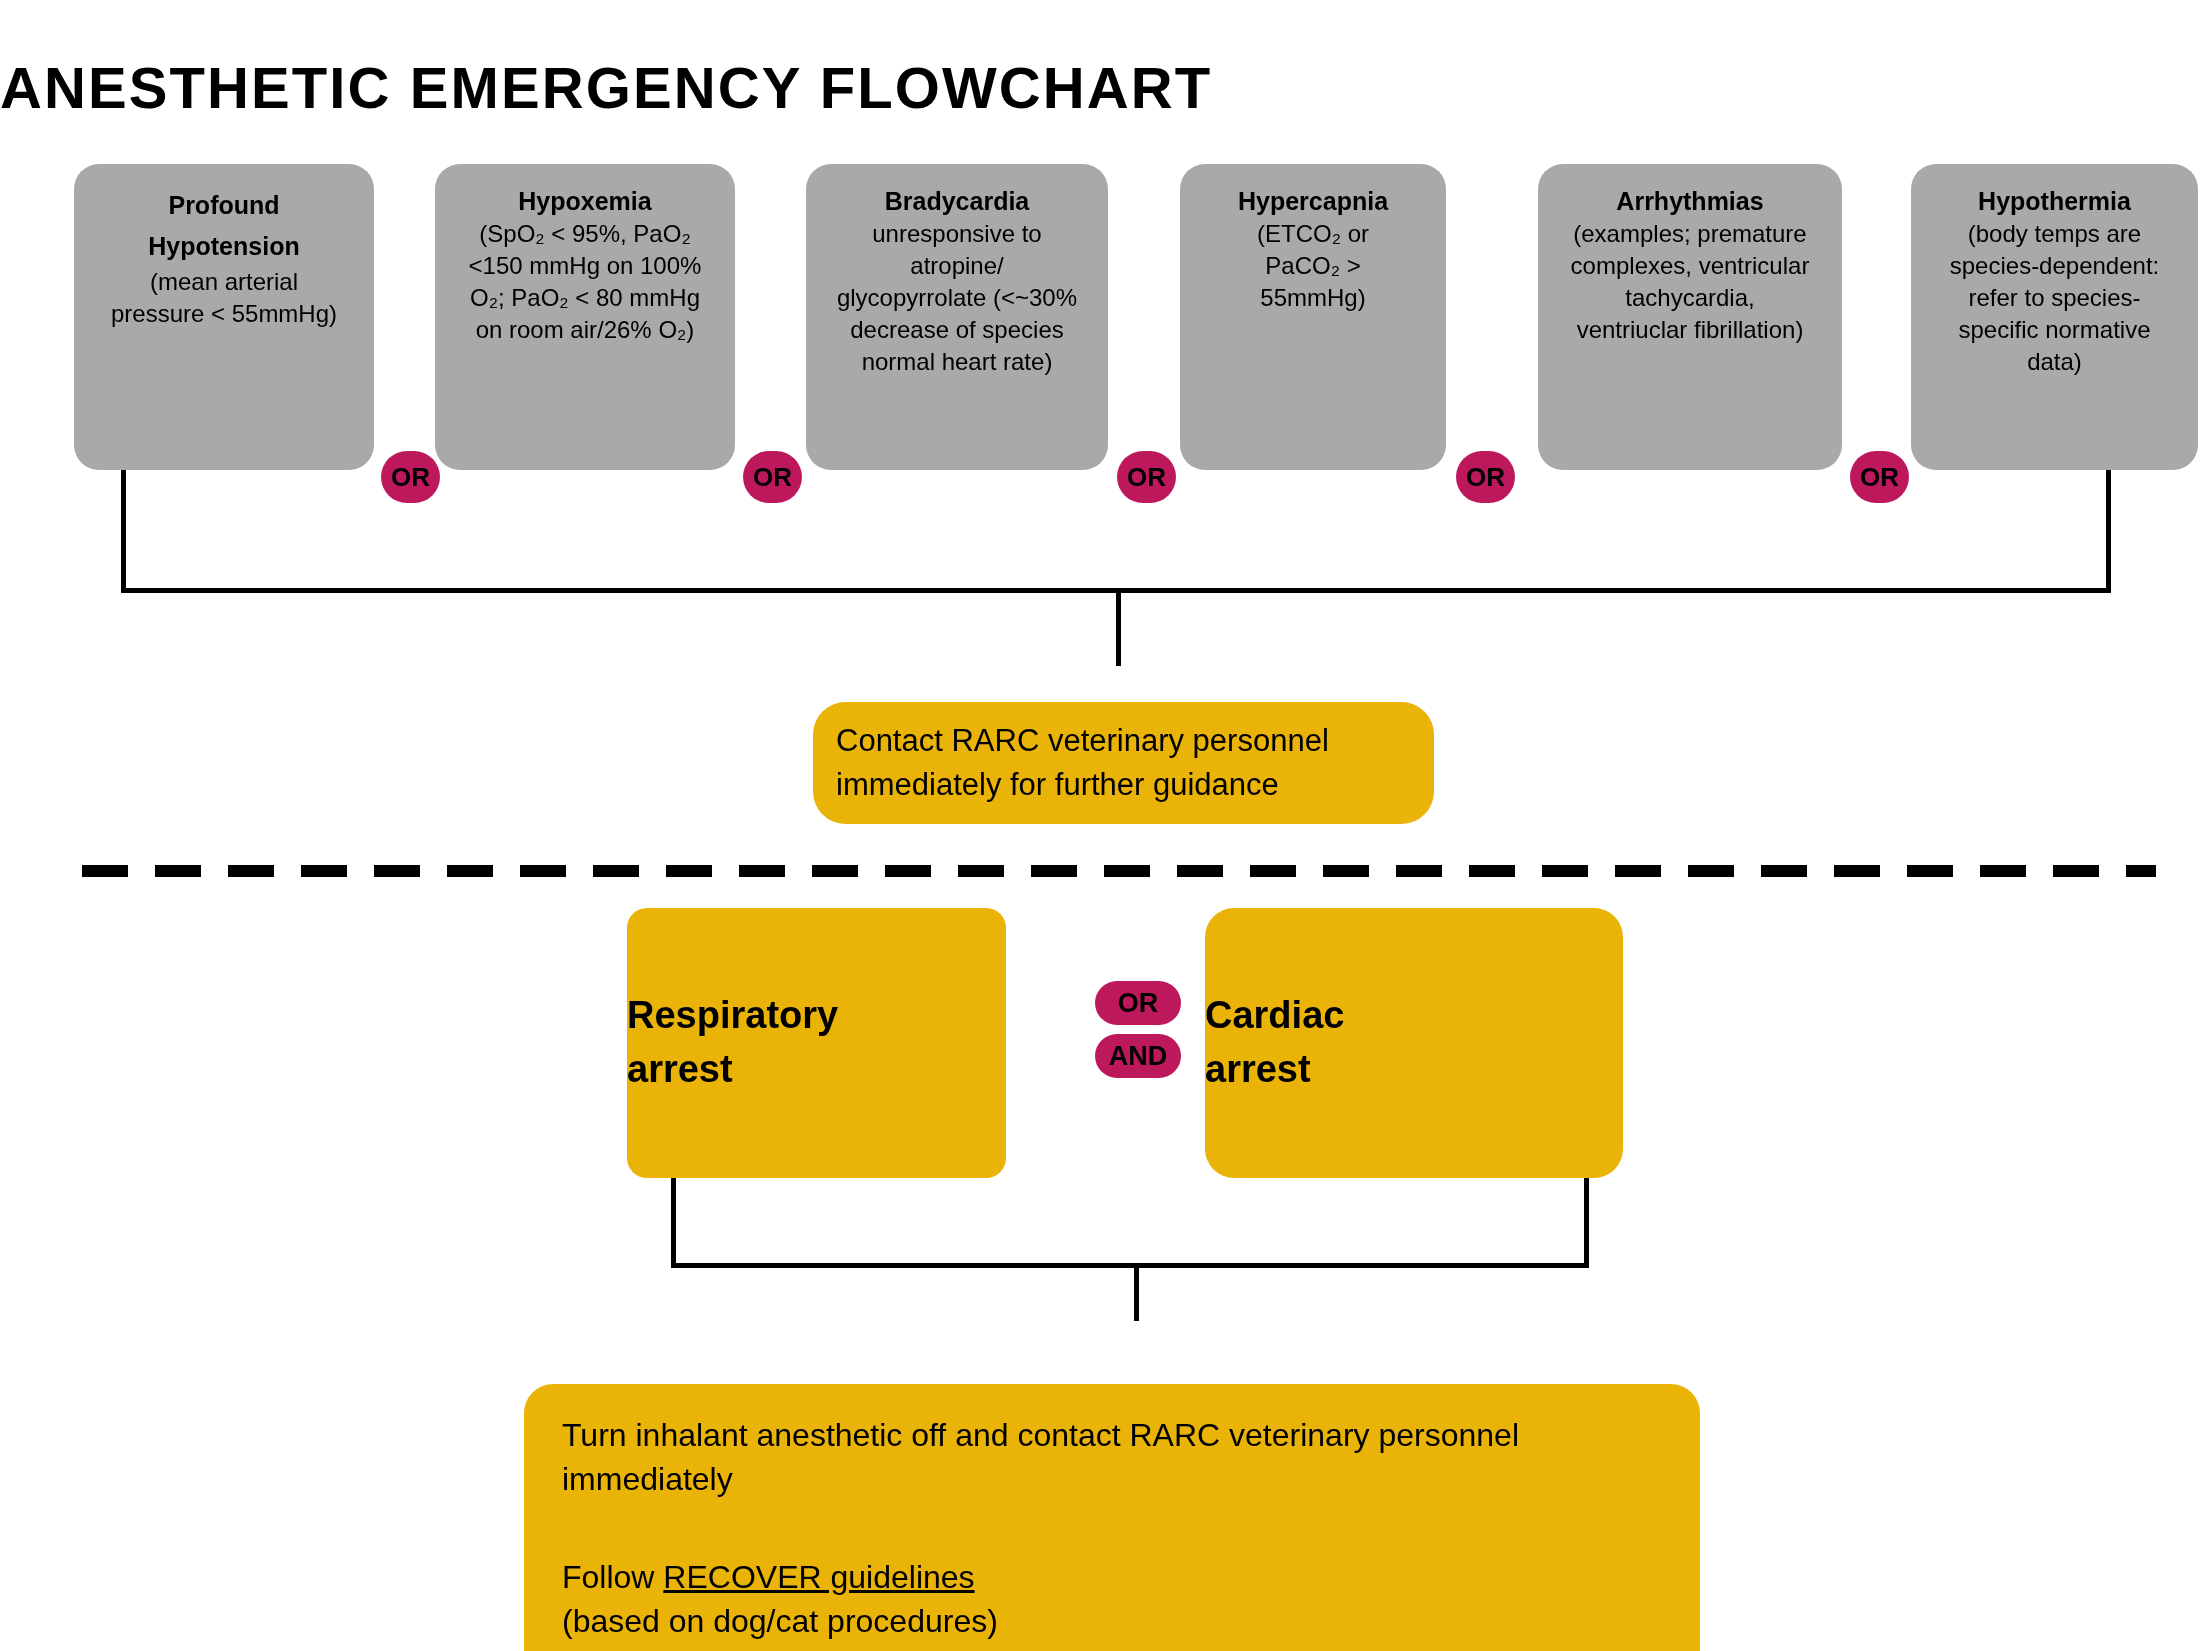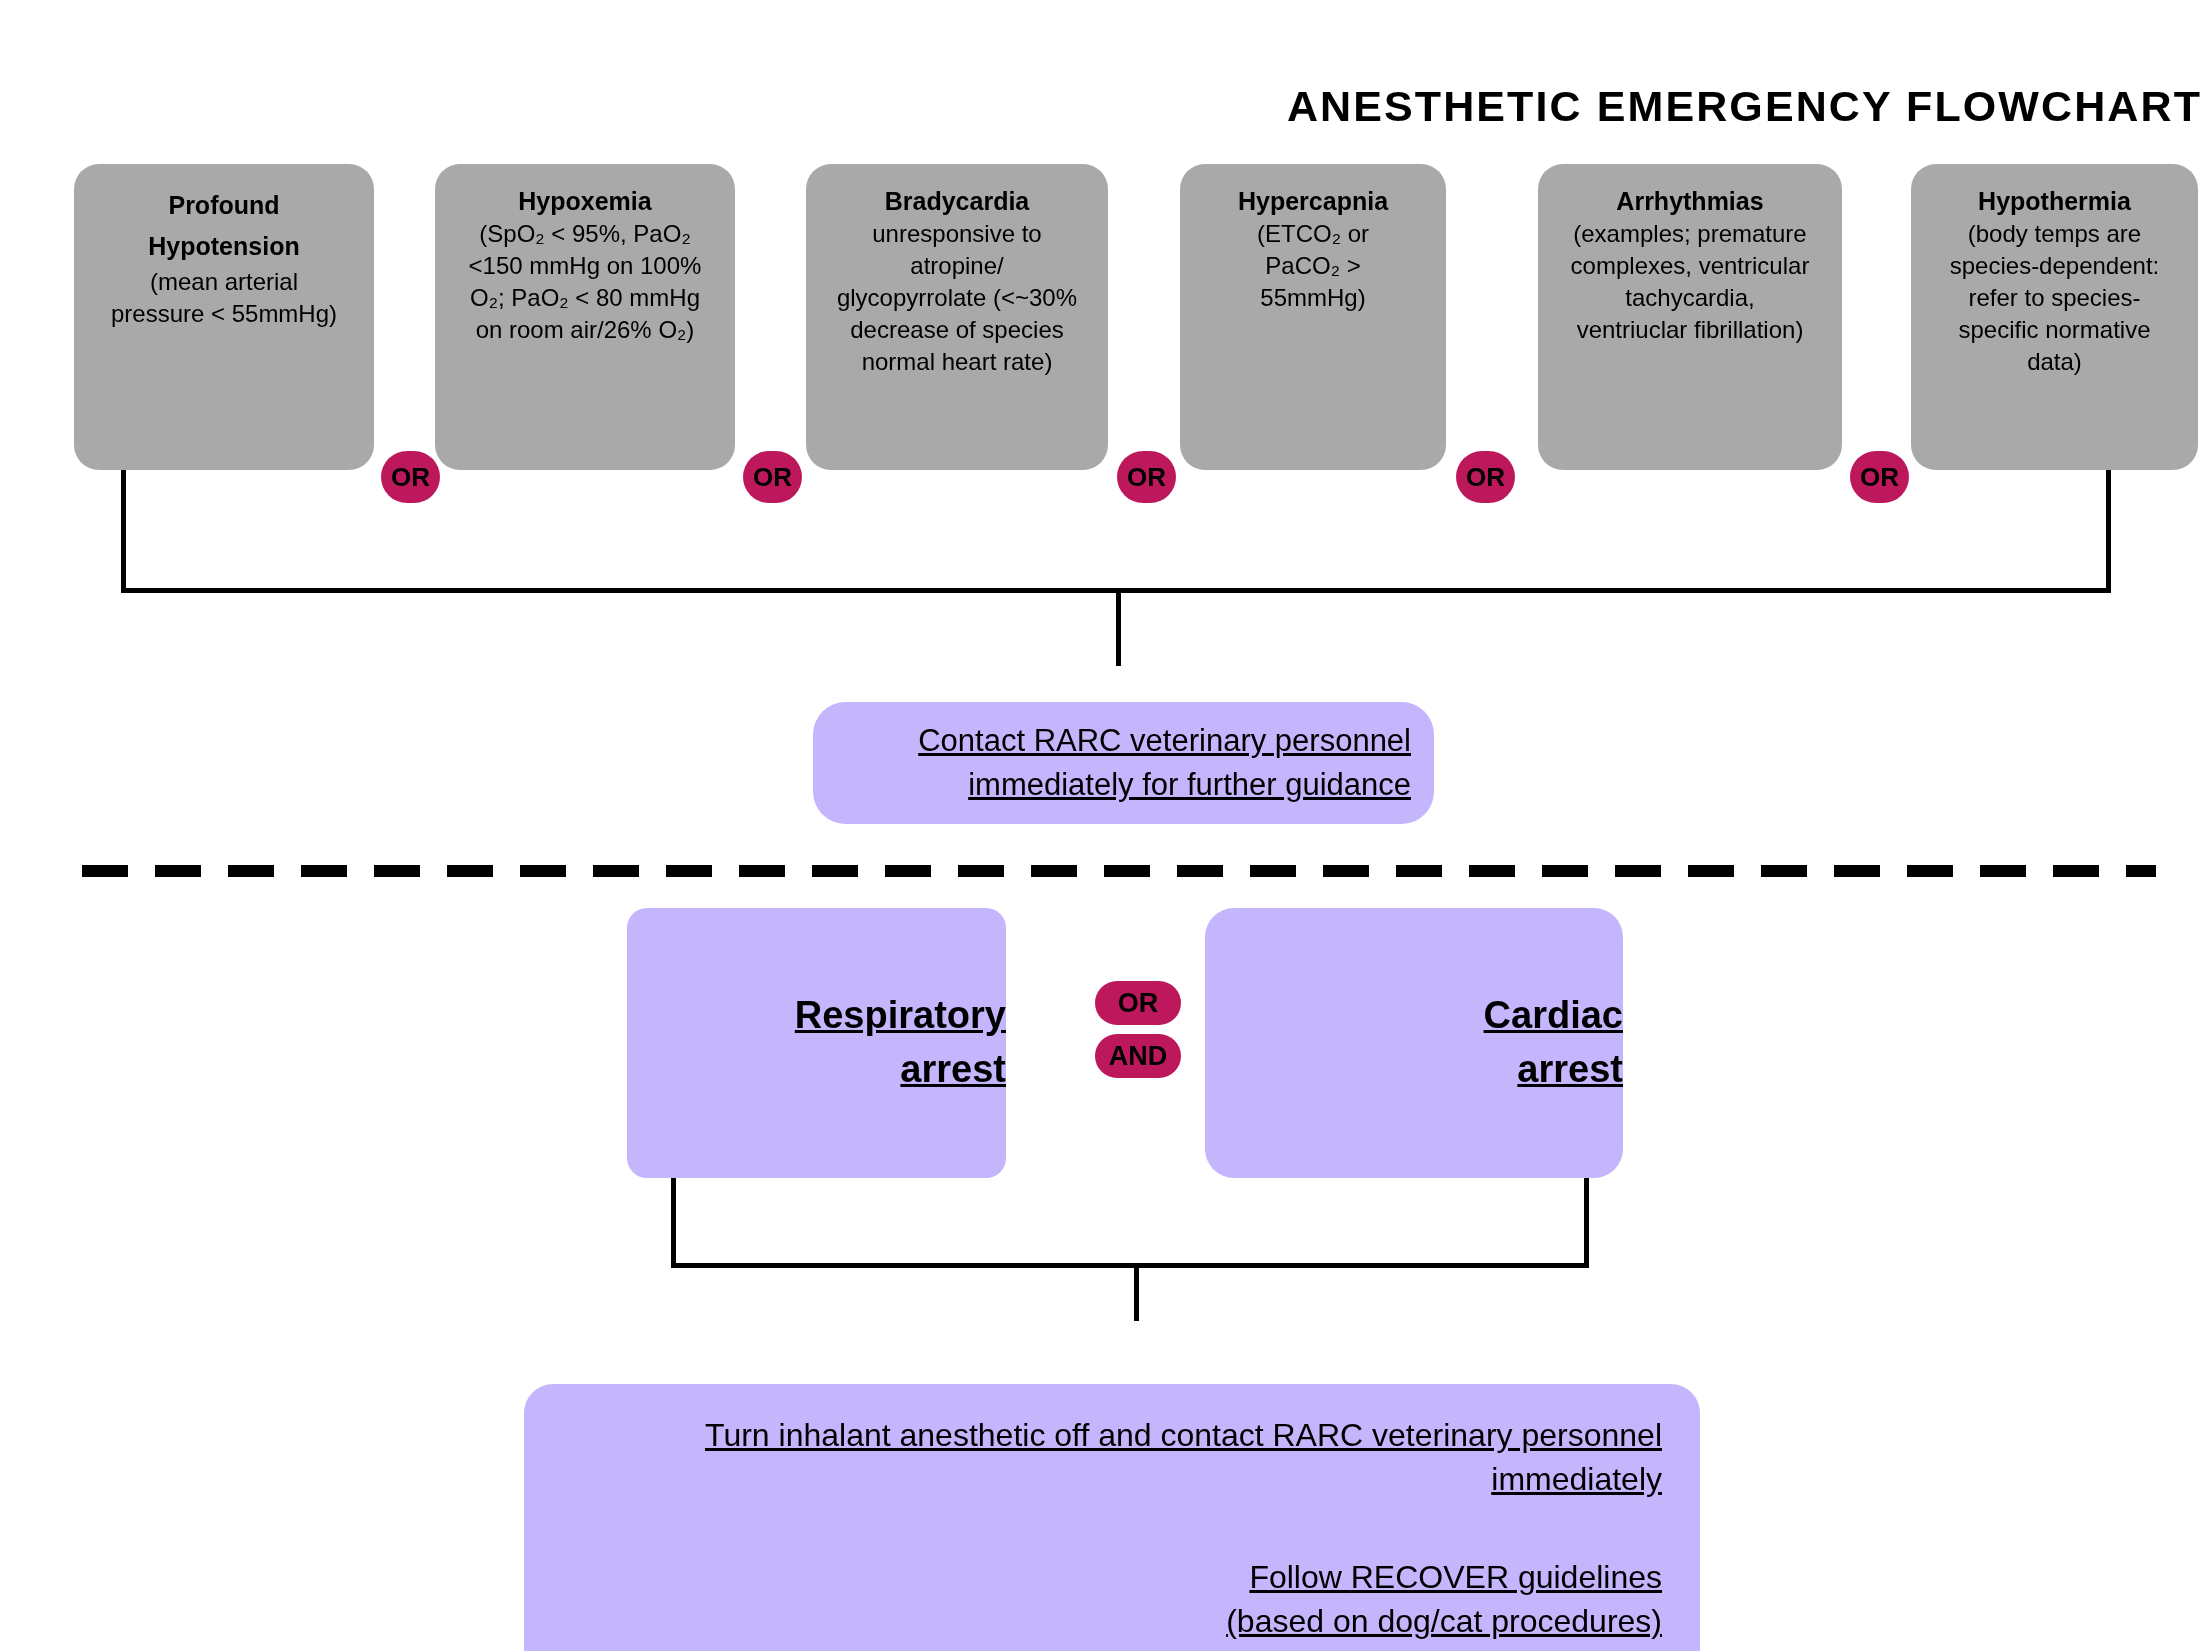--- a/index.html
+++ b/index.html
@@ -15,38 +15,36 @@
     position: relative;
     overflow: hidden;
   }
 
   
   #chart-title {
     position: absolute;
     top: 54px;
     left: 0;
     width: 2202px;
-    text-align: right;
-    font-size: 43px;
+    text-align: left;
+    font-size: 58px;
     font-weight: bold;
     letter-spacing: 2.1px;
-    margin-top: 28px;
   }
 
   
   .node {
     position: absolute;
-    background: #c4b5fd;
+    background: #eab308;
     border-radius: 25px;
     box-sizing: border-box;
     display: flex;
     flex-direction: column;
-    align-items: flex-end;
+    align-items: flex-start;
     text-align: center;
-    text-decoration: underline;
   }
 
   
   #criteria-row {
     position: absolute;
     top: 164px;
     left: 0;
     width: 2202px;
     height: 306px;
     margin-left: 20px;

